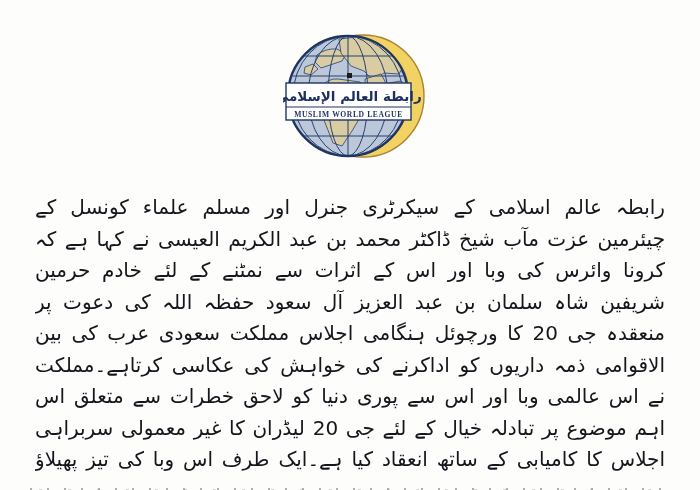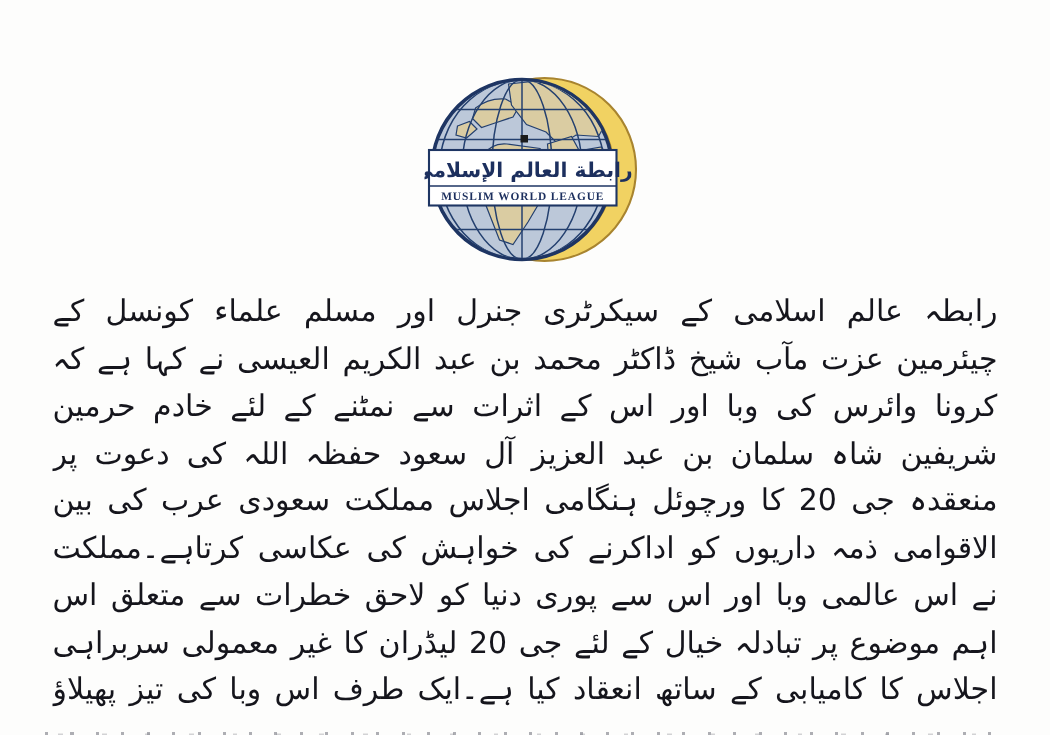--- a/index.html
+++ b/index.html
@@ -4,21 +4,21 @@
 <style>
   html,body{margin:0;padding:0;}
   body{
     width:700px;height:490px;overflow:hidden;position:relative;
     background:#fdfdfc;
     font-family:"DejaVu Sans",sans-serif;
   }
   .page{width:700px;height:490px;position:relative;}
   
   .logo-wrap{
-    position:absolute;left:283px;top:50px;width:148px;height:130px;
+    position:absolute;left:283px;top:33px;width:148px;height:130px;
   }
   .logo-wrap svg{display:block;width:148px;height:130px;}
   .banner-arabic{
     font-weight:bold;
     font-family:"DejaVu Sans",sans-serif;
   }
   .banner-english{
     font-family:"Liberation Serif",serif;
     font-weight:bold;letter-spacing:.6px;
   }

